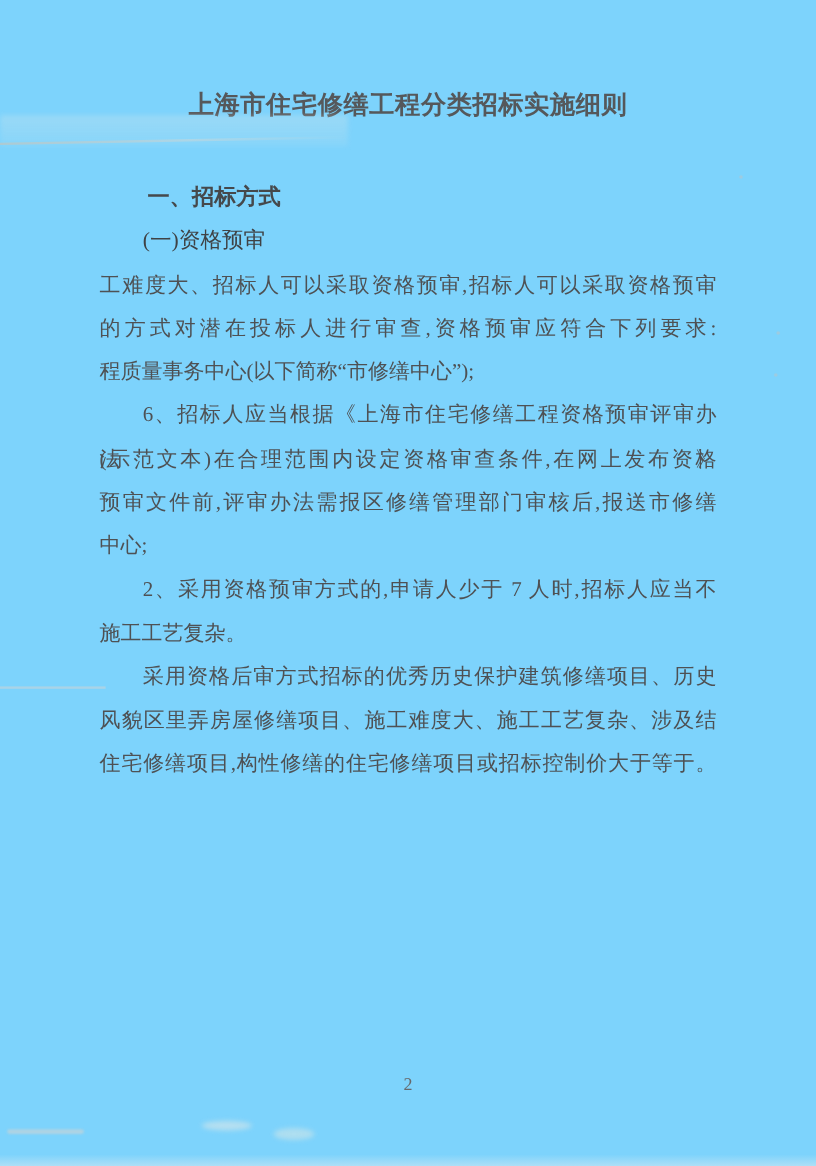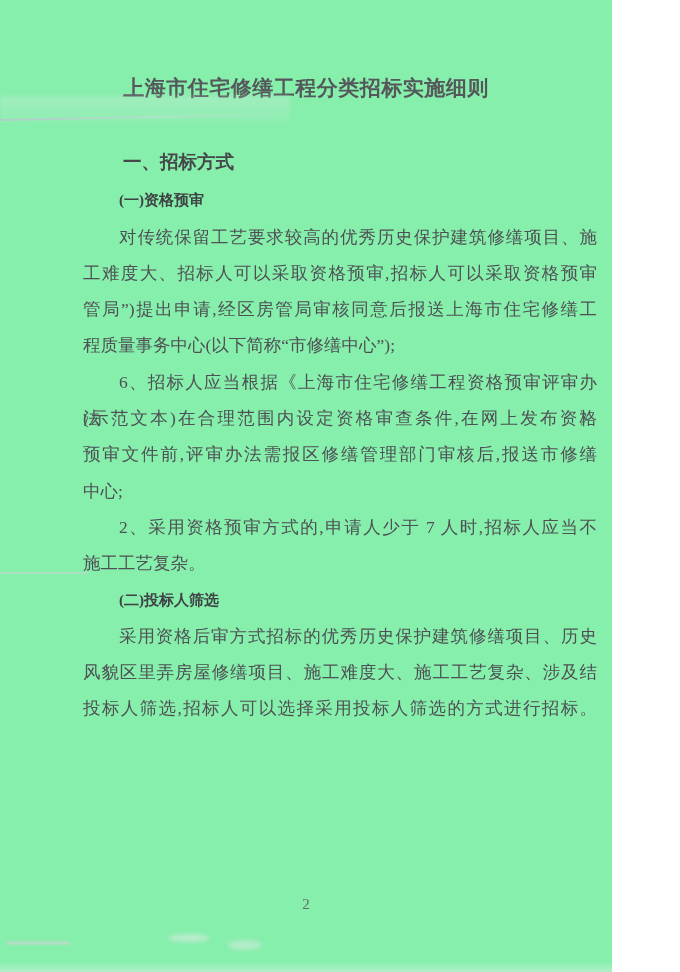--- a/index.html
+++ b/index.html
@@ -1,20 +1,20 @@
 <!DOCTYPE html>
 <html><head>
 <meta charset="utf-8">
 <style>
   html, body { margin: 0; padding: 0; background: #ffffff; }
   .page {
     position: relative;
-    width: 612px;
+    width: 680px;
     height: 972px;
-    background: #86efac;
+    background: #7dd3fc;
     overflow: hidden;
     font-family: "Liberation Serif", serif;
   }
   .doc-title {
     position: absolute;
     top: 72px;
     left: 0;
     width: 100%;
     text-align: center;
     font-family: "Liberation Sans", sans-serif;
@@ -37,30 +37,30 @@
     line-height: 36.3px;
     text-align: left;
   }
   .just {
     text-align: justify;
     text-align-last: justify;
     text-justify: inter-character;
   }
   .first { text-indent: 36px; }
   .h1 {
-    font-family: Liberation Mono, monospace;
+    font-family: Liberation Sans, sans-serif;
     font-weight: 700;
     font-size: 18.5px;
     color: #45484b;
     text-indent: 40px;
   }
   .h2 {
     font-family: "Liberation Serif", serif;
-    font-weight: 700;
-    font-size: 15px;
+    font-weight: 400;
+    font-size: 18px;
     color: #3f4245;
     text-indent: 36px;
   }
   .page-number {
     position: absolute;
     top: 894px;
     left: 0;
     width: 100%;
     text-align: center;
     font-size: 15px;
@@ -116,34 +116,32 @@
 </head>
 <body>
 
 <div class="page">
 
   <div class="doc-title">上海市住宅修缮工程分类招标实施细则</div>
 
   <div class="content">
     <div class="line h1">一、招标方式</div>
     <div class="line h2">(一)资格预审</div>
-    <div class="line just first">对传统保留工艺要求较高的优秀历史保护建筑修缮项目、施</div>
     <div class="line just">工难度大、招标人可以采取资格预审,招标人可以采取资格预审</div>
-    <div class="line just">管局”)提出申请,经区房管局审核同意后报送上海市住宅修缮工</div>
+    <div class="line just">的方式对潜在投标人进行审查,资格预审应符合下列要求:</div>
     <div class="line">程质量事务中心(以下简称“市修缮中心”);</div>
     <div class="line just first">6、招标人应当根据《上海市住宅修缮工程资格预审评审办法》</div>
     <div class="line just">(示范文本)在合理范围内设定资格审查条件,在网上发布资格</div>
     <div class="line just">预审文件前,评审办法需报区修缮管理部门审核后,报送市修缮</div>
     <div class="line">中心;</div>
     <div class="line just first">2、采用资格预审方式的,申请人少于 7 人时,招标人应当不</div>
     <div class="line">施工工艺复杂。</div>
-    <div class="line h2">(二)投标人筛选</div>
     <div class="line just first">采用资格后审方式招标的优秀历史保护建筑修缮项目、历史</div>
     <div class="line just">风貌区里弄房屋修缮项目、施工难度大、施工工艺复杂、涉及结</div>
-    <div class="line just">投标人筛选,招标人可以选择采用投标人筛选的方式进行招标。</div>
+    <div class="line just">住宅修缮项目,构性修缮的住宅修缮项目或招标控制价大于等于。</div>
   </div>
 
   <div class="page-number">2</div>
 
   <div class="art art-shade-topleft"></div>
   <div class="art art-diag-line"></div>
   <div class="art art-left-line"></div>
   <div class="art art-bottom-streak"></div>
   <div class="art art-blob-1"></div>
   <div class="art art-blob-2"></div>

